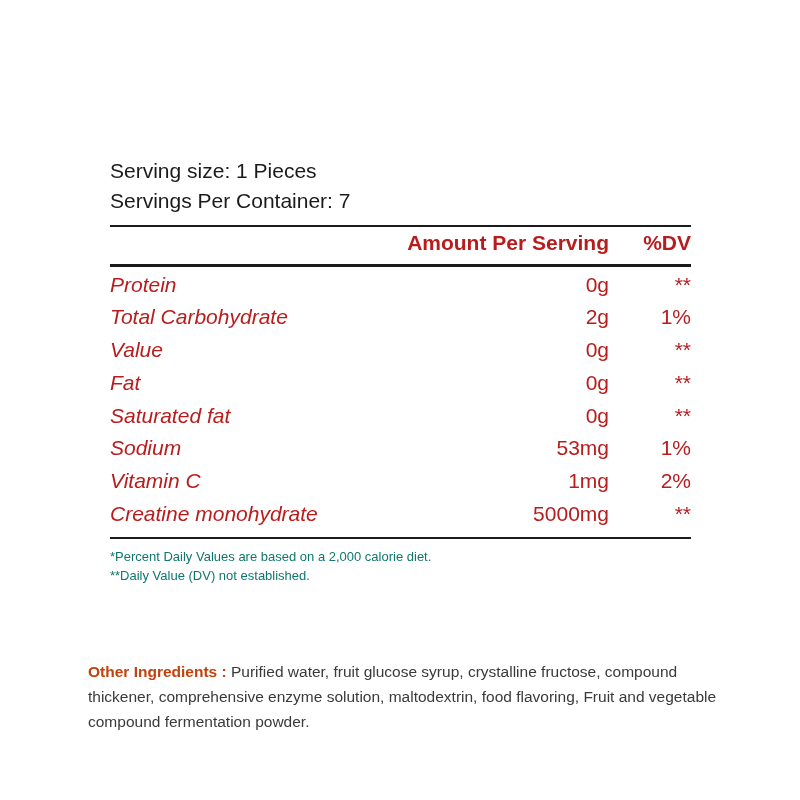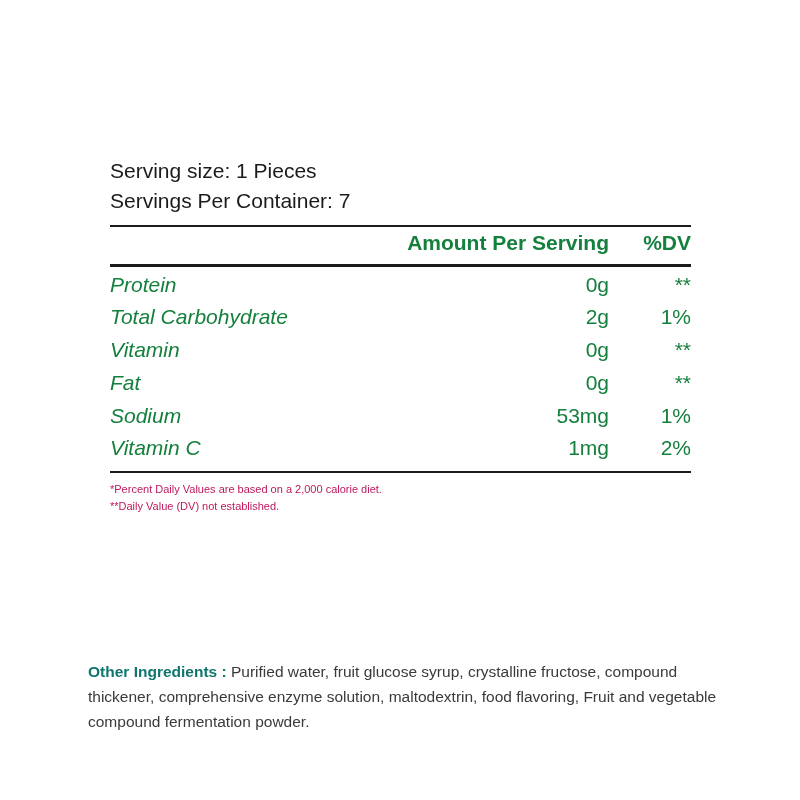--- a/index.html
+++ b/index.html
@@ -60,56 +60,56 @@
   .rule-thick { height: 3px; background: #1b1b1b; margin: 4px 0 2px 0; }
   .rule-med { height: 2px; background: #1b1b1b; margin: 6px 0 4px 0; }
 
   table.facts {
     width: 100%;
     border-collapse: collapse;
   }
   table.facts th, table.facts td {
     padding: 0;
     font-size: 21px;
-    color: #15803d;
+    color: #b91c1c;
     font-weight: normal;
     line-height: 1.56;
   }
   table.facts th.hdr-amt {
     text-align: right;
     font-weight: bold;
     font-size: 21px;
     padding-right: 4px;
   }
   table.facts th.hdr-dv {
     text-align: right;
     font-weight: bold;
     font-size: 21px;
     width: 78px;
   }
   table.facts td.name { text-align: left; font-style: italic; }
   table.facts td.amt { text-align: right; padding-right: 4px; white-space: nowrap; }
   table.facts td.dv  { text-align: right; width: 78px; white-space: nowrap; }
 
   .footnotes {
-    font-size: 11px;
-    color: #be185d;
+    font-size: 13px;
+    color: #0f766e;
     line-height: 1.5;
     padding-top: 4px;
   }
   .other {
     position: absolute;
     left: 88px;
     top: 660px;
     width: 650px;
     font-size: 15.5px;
     color: #3a3a3a;
     line-height: 1.6;
   }
-  .other b { color: #0f766e; }
+  .other b { color: #c2410c; }
 </style>
 </head>
 <body>
 
 <div id="page">
 
   <div class="title">Supplement Facts</div>
 
   <div class="panel">
 
@@ -136,38 +136,48 @@
           <td class="name">Protein</td>
           <td class="amt">0g</td>
           <td class="dv">**</td>
         </tr>
         <tr>
           <td class="name">Total Carbohydrate</td>
           <td class="amt">2g</td>
           <td class="dv">1%</td>
         </tr>
         <tr>
-          <td class="name">Vitamin</td>
+          <td class="name">Value</td>
           <td class="amt">0g</td>
           <td class="dv">**</td>
         </tr>
         <tr>
           <td class="name">Fat</td>
+          <td class="amt">0g</td>
+          <td class="dv">**</td>
+        </tr>
+        <tr>
+          <td class="name">Saturated fat</td>
           <td class="amt">0g</td>
           <td class="dv">**</td>
         </tr>
         <tr>
           <td class="name">Sodium</td>
           <td class="amt">53mg</td>
           <td class="dv">1%</td>
         </tr>
         <tr>
           <td class="name">Vitamin C</td>
           <td class="amt">1mg</td>
           <td class="dv">2%</td>
+        </tr>
+        <tr>
+          <td class="name">Creatine monohydrate</td>
+          <td class="amt">5000mg</td>
+          <td class="dv">**</td>
         </tr>
       </tbody>
     </table>
 
     <div class="rule-med"></div>
 
     <div class="footnotes">
       <div>*Percent Daily Values are based on a 2,000 calorie diet.</div>
       <div>**Daily Value (DV) not established.</div>
     </div>

